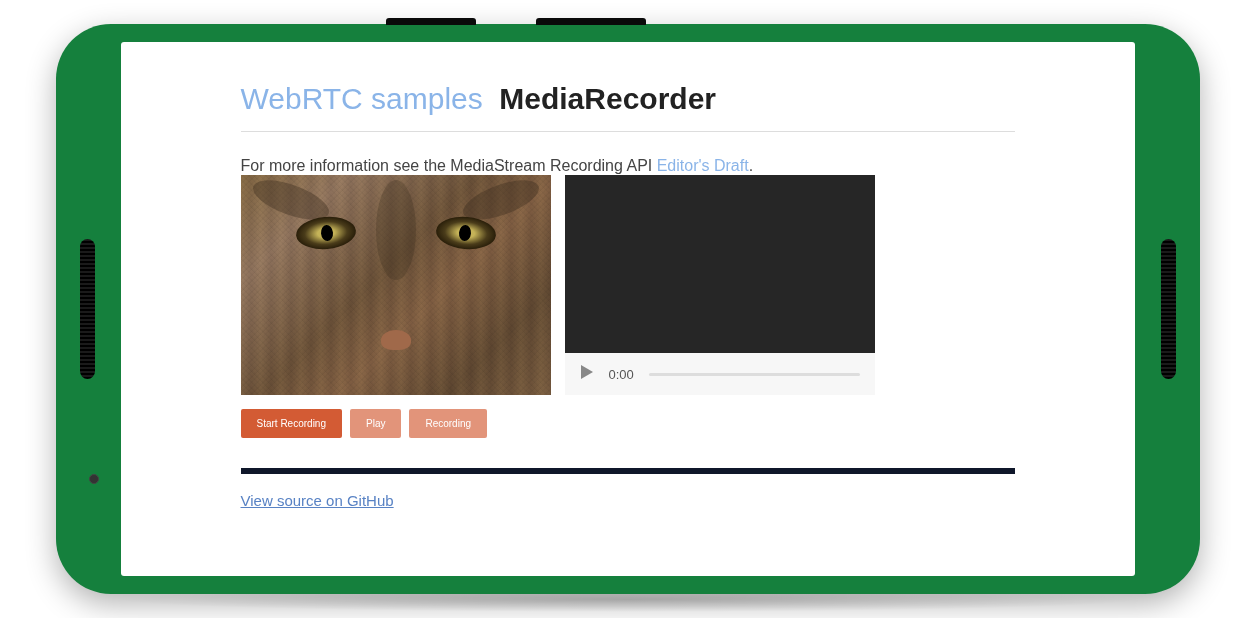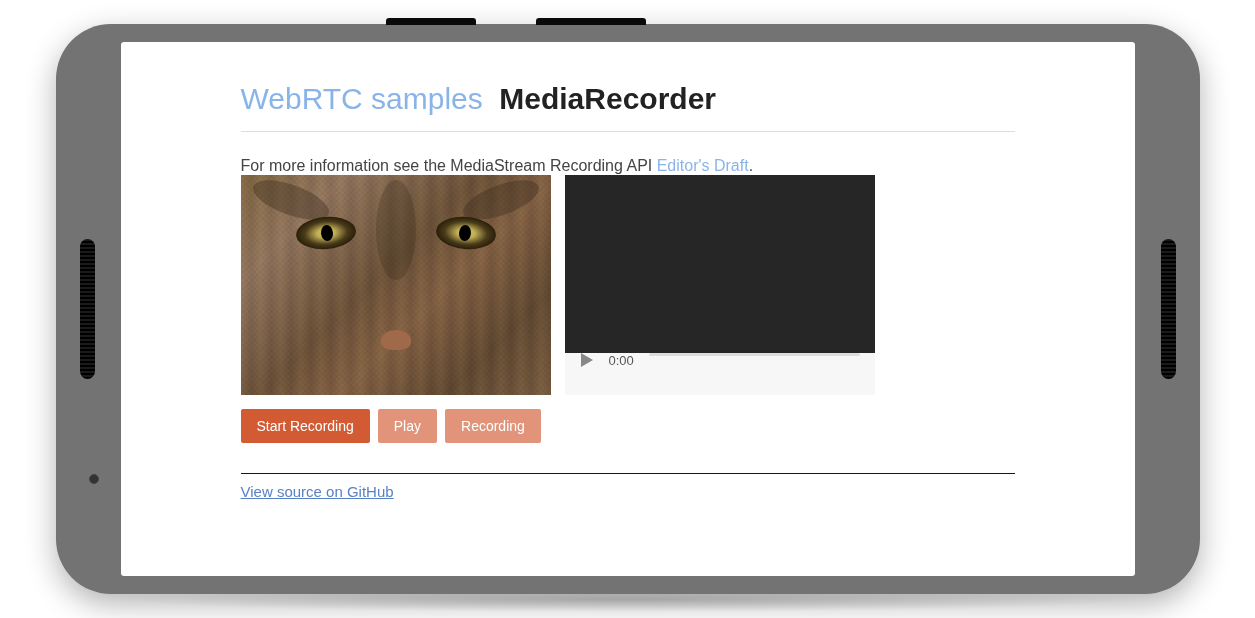--- a/index.html
+++ b/index.html
@@ -15,21 +15,21 @@
       justify-content: center;
       align-items: center;
       min-height: 618px;
       padding: 20px;
     }
     
     .phone-frame {
       position: relative;
       width: 1144px;
       height: 570px;
-      background: #737373;
+      background: #15803d;
       border-radius: 55px;
       padding: 18px 65px;
       box-shadow: 0 10px 30px rgba(0,0,0,0.3);
     }
     
     .phone-top-button {
       position: absolute;
       top: -6px;
       left: 330px;
       width: 90px;
@@ -229,20 +229,21 @@
     
     .video-black {
       flex: 1;
       background: #262626;
     }
     
     .video-controls {
       height: 42px;
       background: #f7f7f7;
       display: flex;
+      align-items: center;
       padding: 0 15px;
       gap: 15px;
     }
     
     .play-icon-svg {
       width: 14px;
       height: 14px;
     }
     
     .time-text {
@@ -261,33 +262,33 @@
       display: flex;
       gap: 8px;
       margin-bottom: 30px;
     }
     
     .btn {
       background: #d35b34;
       color: #fff;
       border: none;
       padding: 9px 16px;
-      font-size: 14px;
+      font-size: 10px;
       cursor: pointer;
       border-radius: 2px;
       font-family: inherit;
     }
     
     .btn.disabled {
       opacity: 0.65;
     }
     
     .footer {
-      border-top: 1px solid #0f172a;
-      padding-top: 9px;
+      border-top: 6px solid #0f172a;
+      padding-top: 18px;
     }
     
     .footer-link {
       color: #5882c4;
       text-decoration: underline;
       font-size: 15px;
     }
     
     .phone-shadow {
       position: absolute;

